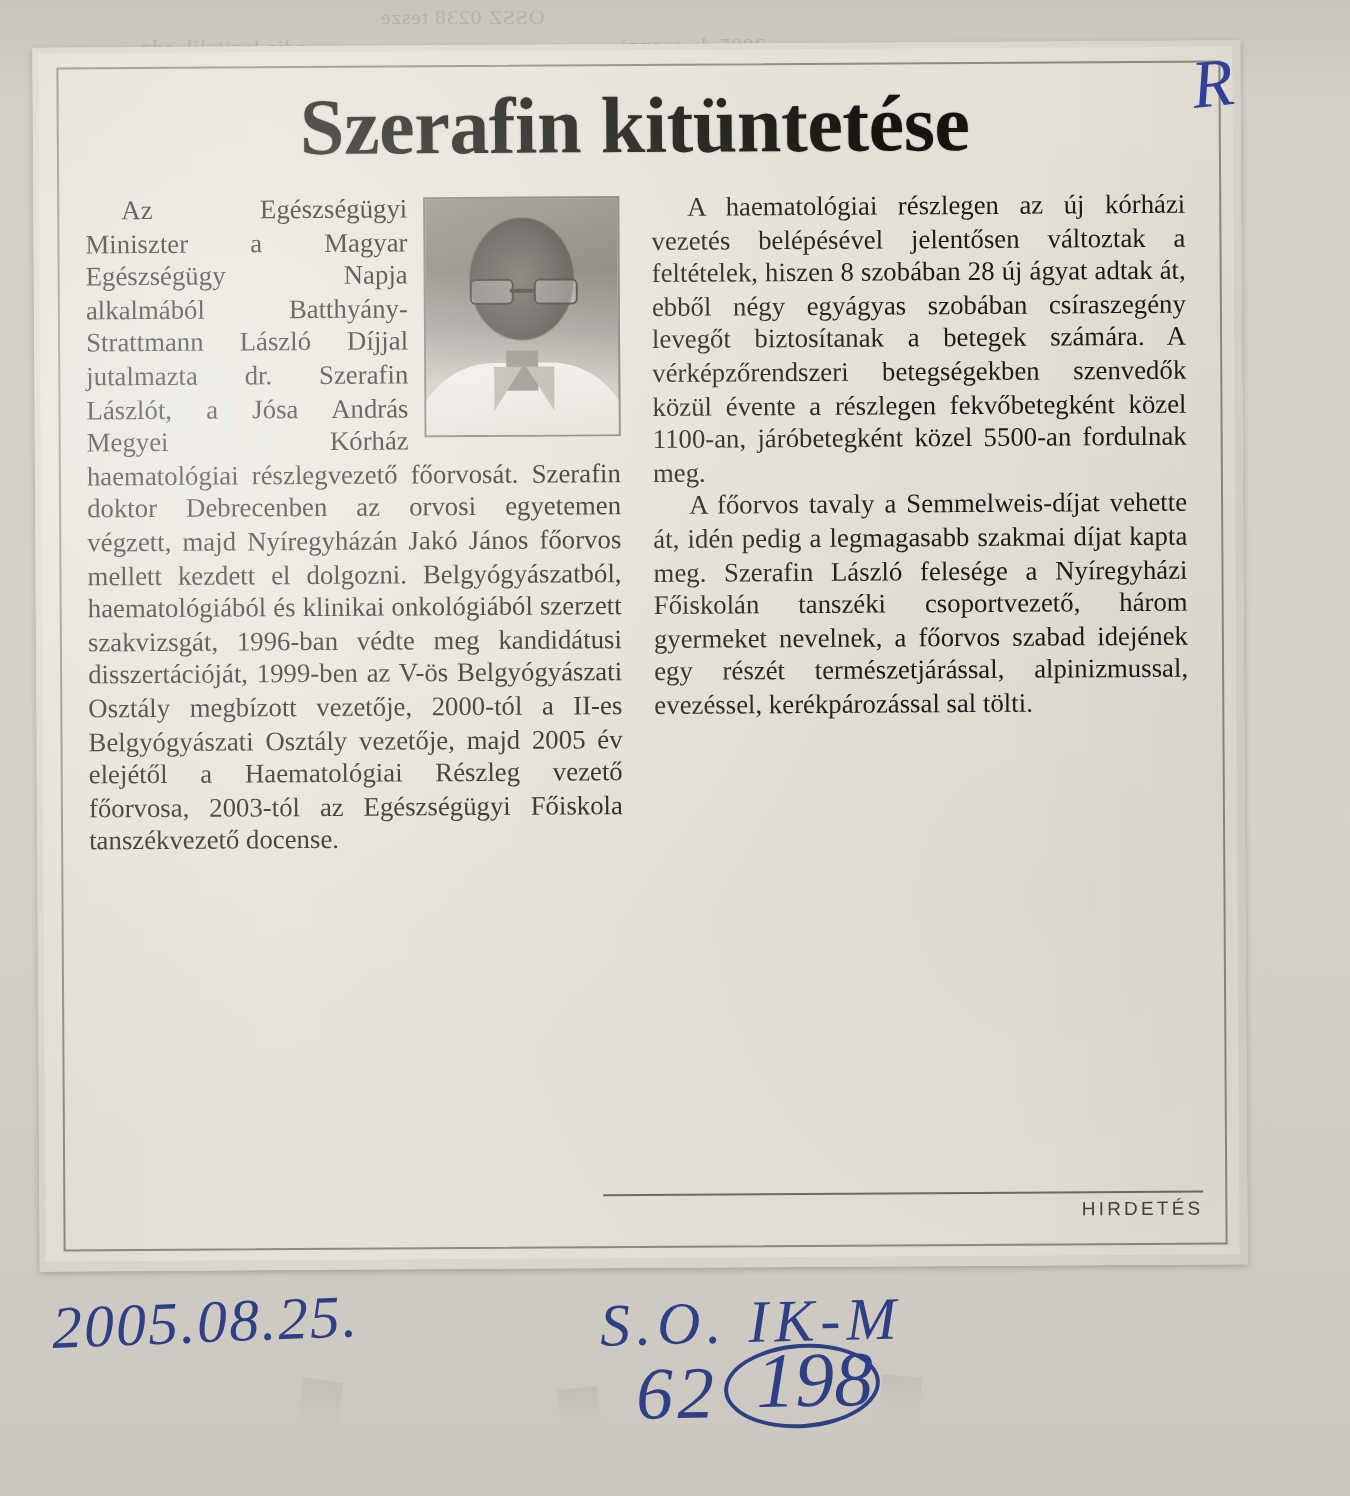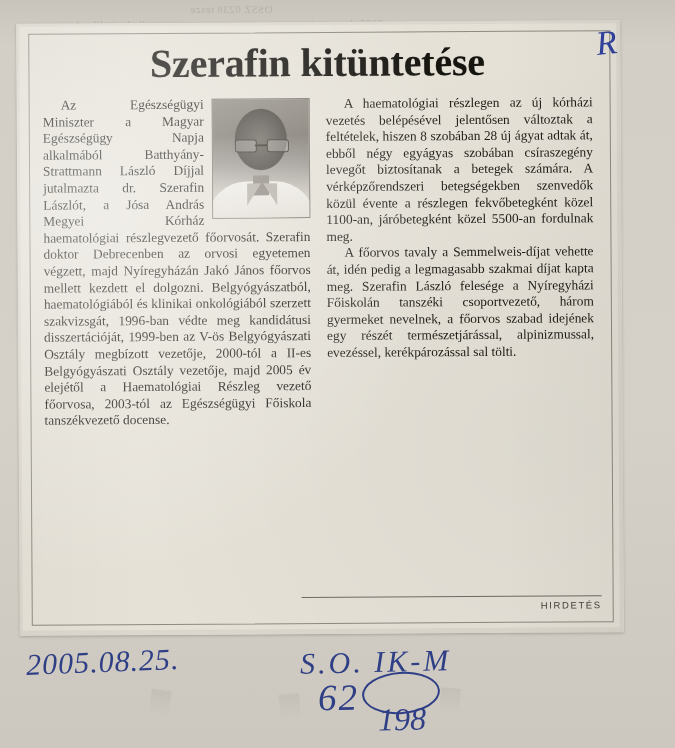--- a/index.html
+++ b/index.html
@@ -342,17 +342,17 @@
     <div id="hirdetes-row">
       <div id="hirdetes-rule"></div>
       <div id="hirdetes-label">HIRDETÉS</div>
     </div>
 
   </div>
 
   <div class="handwriting" id="hw-date">2005.08.25.</div>
   <div class="handwriting" id="hw-code">S.O.  IK-M</div>
   <div class="handwriting" id="hw-number">62</div>
-  <div class="handwriting" id="hw-circled" style="left:378px; top:701px; font-size:32px; transform:rotate(-1deg); font-style:italic;font-family:Liberation Serif, serif;">198</div>
+  <div class="handwriting" id="hw-circled" style="left:378px; top:668px; font-size:39px; transform:rotate(-1deg); font-style:italic;font-family:Liberation Serif, serif;">198</div>
   <div id="hw-oval"></div>
   <div class="handwriting" id="hw-mark">R</div>
 
 </div>
 
 </body></html>

